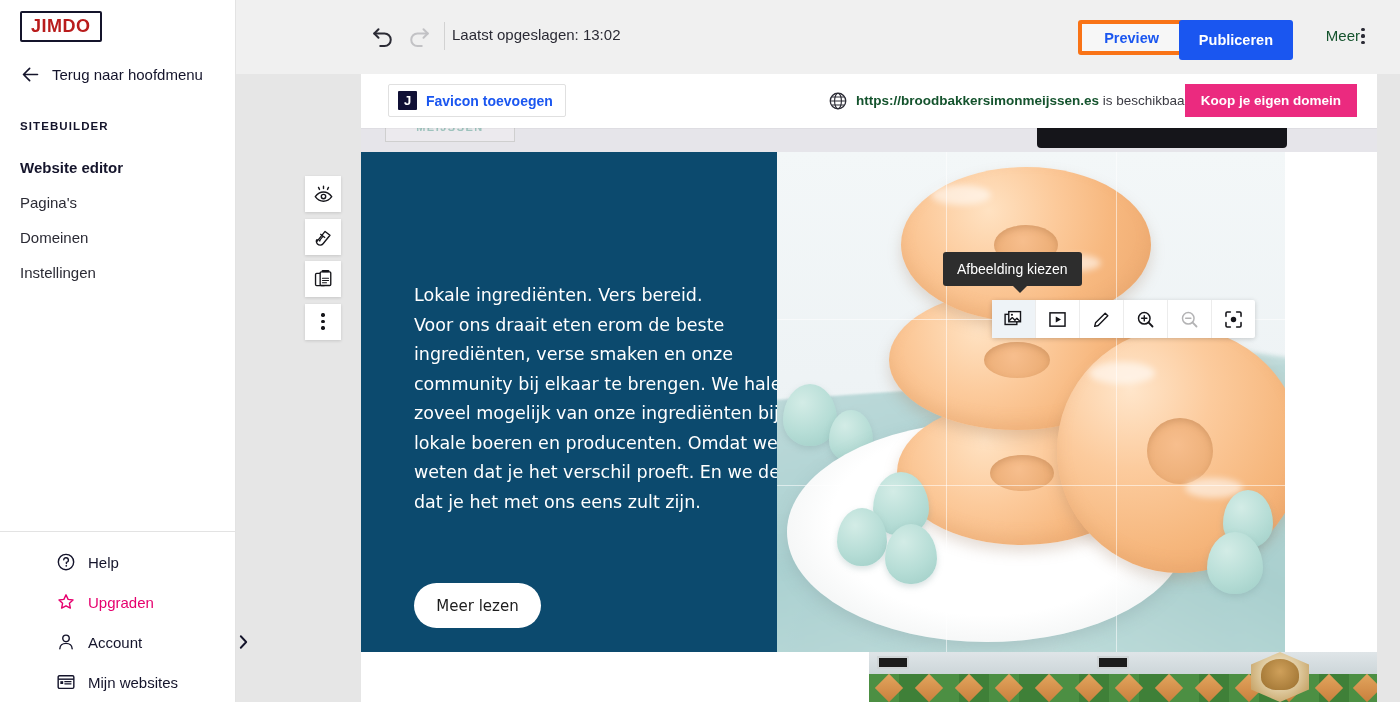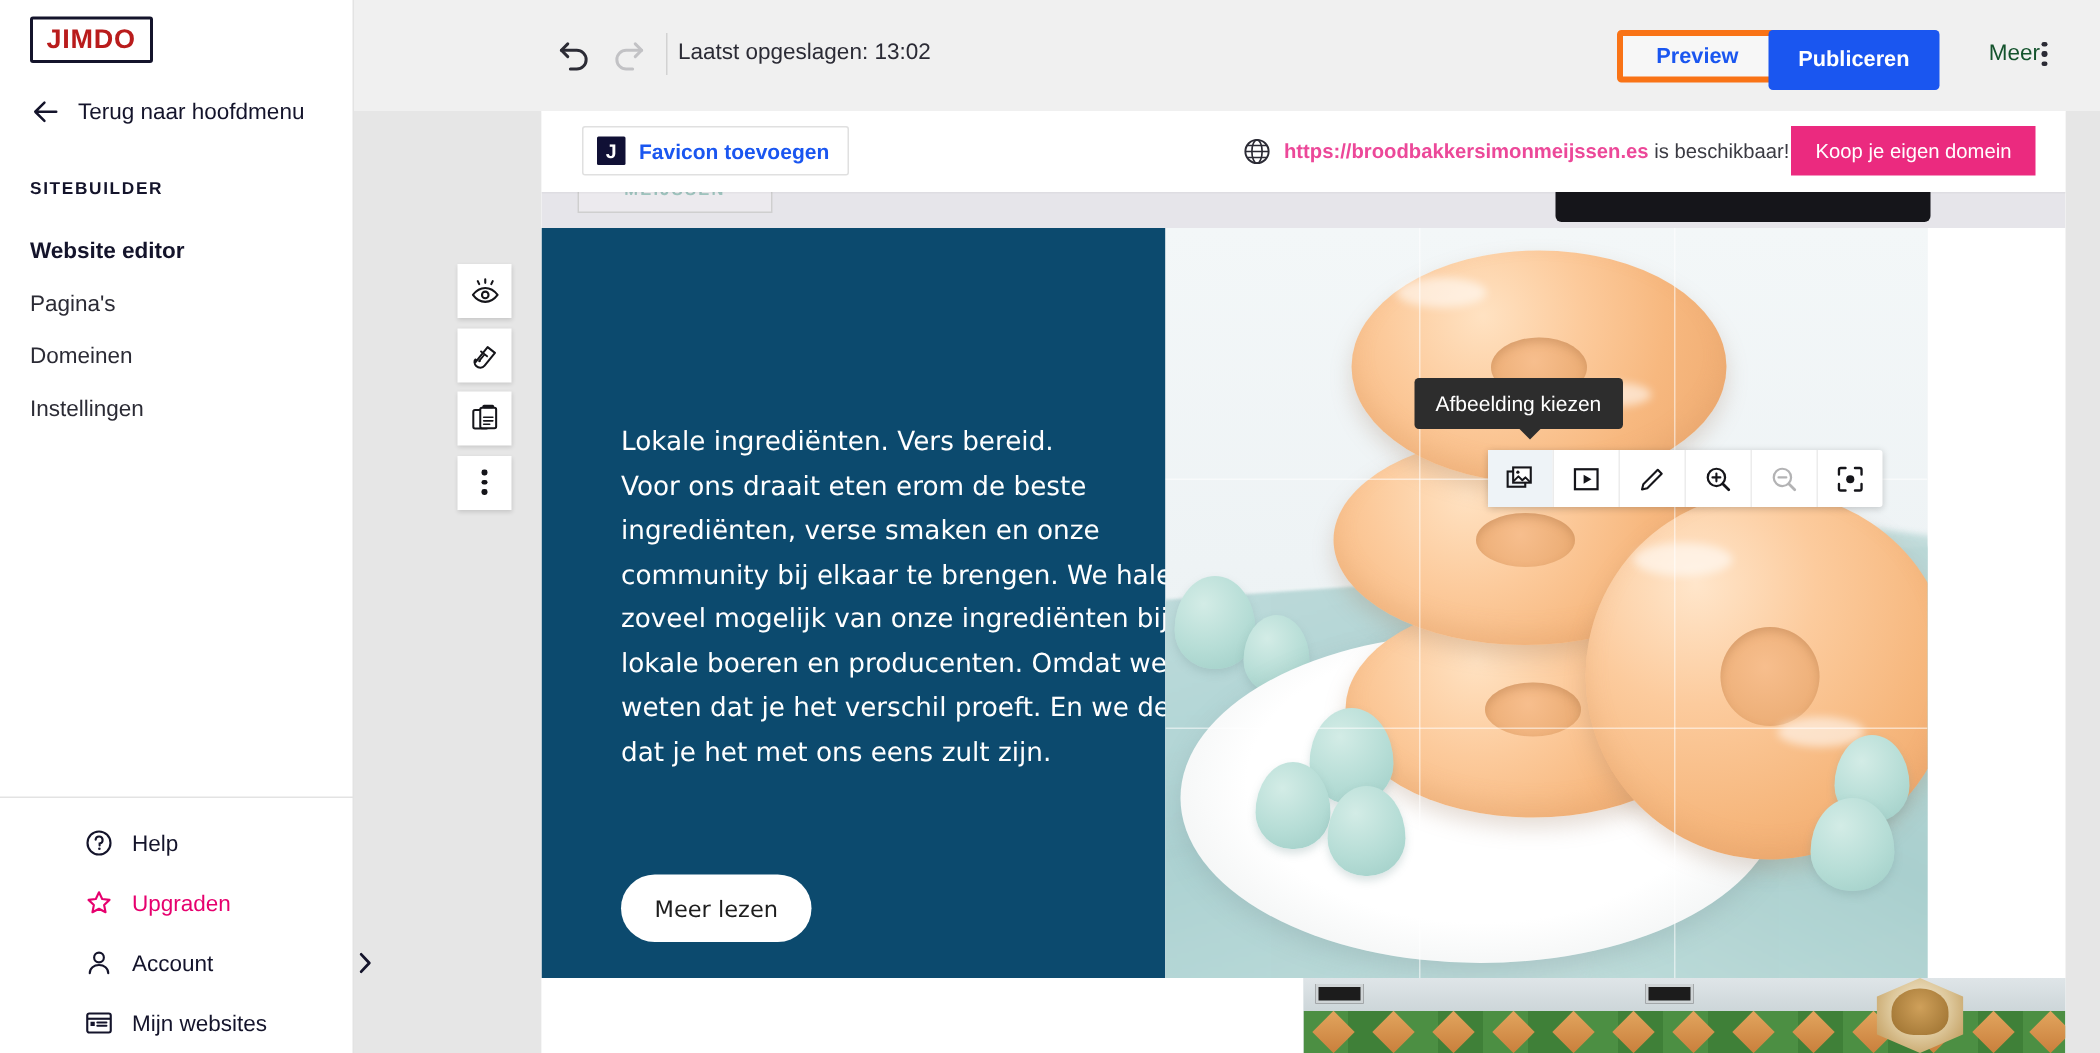--- a/index.html
+++ b/index.html
@@ -305,26 +305,26 @@
     color: #fff; font-size: 13px; font-weight: 700; line-height: 1;
     border-radius: 1px;
     font-family: "Liberation Sans", sans-serif;
   }
   .favicon-label { color: #1a56f0; font-size: 14px; font-weight: 700; }
   .globe-icon { position: absolute; left: 467px; top: 17px; }
   .domain-text {
     position: absolute; left: 495px; top: 19px;
     font-size: 13.5px; color: #3b3b43;
   }
-  .domain-text b { color: #ec4899; font-weight: 700; }
+  .domain-text b { color: #14532d; font-weight: 700; }
   .buy-domain-btn {
     position: absolute; right: 20px; top: 10px;
     height: 33px; padding: 0 16px;
     background: #eb2a7f; color: #fff;
-    font-size: 13.5px; font-weight: 400;
+    font-size: 13.5px; font-weight: 700;
     display: flex; align-items: center; justify-content: center;
     cursor: pointer;
   }
 
   
   .block-tools {
     position: absolute; left: 305px; top: 176px;
     width: 36px; z-index: 35;
     display: flex; flex-direction: column;
   }

